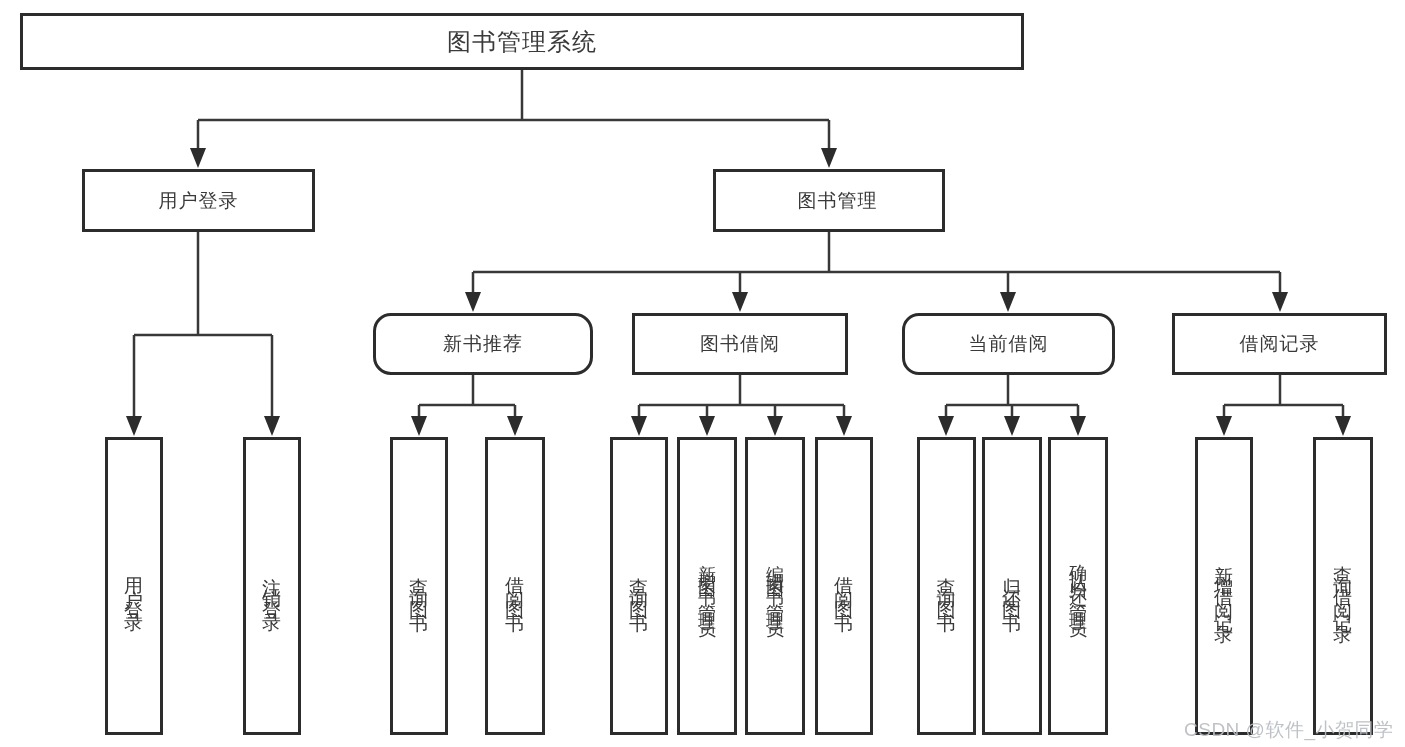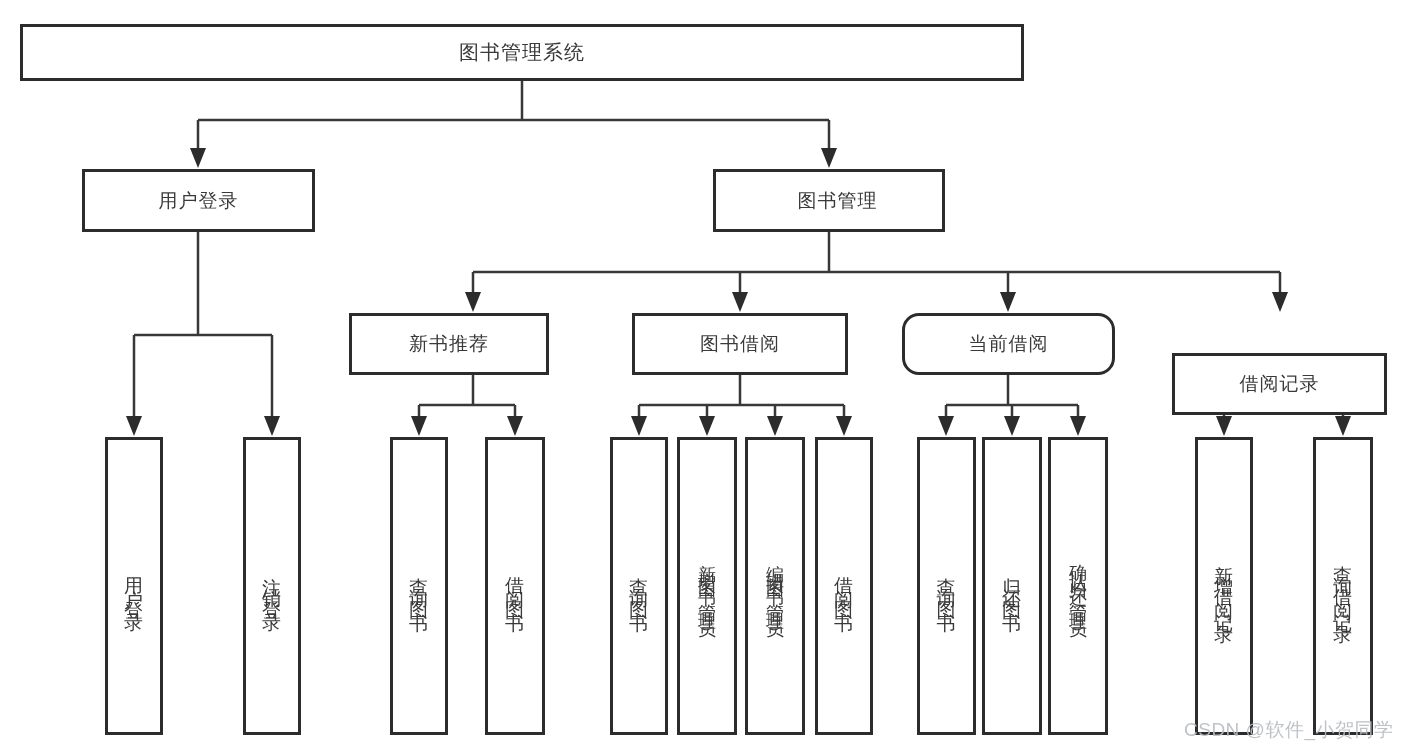--- a/index.html
+++ b/index.html
@@ -17,21 +17,21 @@
     box-sizing:border-box;
     background:#ffffff;
     border:3px solid #2c2c2c;
     display:flex;align-items:center;justify-content:center;
     font-size:19px;
     letter-spacing:1px;
     color:#3a3a3a;
     text-align:center;
     z-index:2;
   }
-  .root{font-size:20px;margin-top:11px;}
+  .root{font-size:24px;}
   .leaf{
     top:437px;height:298px;
     writing-mode:vertical-rl;
     text-orientation:mixed;
     letter-spacing:12px;
     font-size:19px;
     line-height:1;
   }
   .leaf.long{letter-spacing:8px;font-size:18px;}
   #watermark{
@@ -88,24 +88,24 @@
       <polygon points="1216,416 1232,416 1224,436"></polygon>
       <polygon points="1335,416 1351,416 1343,436"></polygon>
     </g>
   </svg>
 
   <div class="node root" style="left:20px;top:13px;width:1004px;height:57px;">图书管理系统</div>
 
   <div class="node" style="left:82px;top:169px;width:233px;height:63px;">用户登录</div>
   <div class="node" style="left:713px;top:169px;width:232px;height:63px;padding-left:17px;">图书管理</div>
 
-  <div class="node" style="left:349px;top:313px;width:200px;height:62px;">新书推荐</div>
+  <div class="node" style="left:373px;top:313px;width:220px;height:62px;border-radius:18px;">新书推荐</div>
   <div class="node" style="left:632px;top:313px;width:216px;height:62px;">图书借阅</div>
   <div class="node" style="left:902px;top:313px;width:213px;height:62px;border-radius:17px;">当前借阅</div>
-  <div class="node" style="left:1172px;top:313px;width:215px;height:62px;margin-top:40px;">借阅记录</div>
+  <div class="node" style="left:1172px;top:313px;width:215px;height:62px;">借阅记录</div>
 
   <div class="node leaf" style="left:105px;width:58px;">用户登录</div>
   <div class="node leaf" style="left:243px;width:58px;">注销登录</div>
 
   <div class="node leaf" style="left:390px;width:58px;">查询图书</div>
   <div class="node leaf" style="left:485px;width:60px;">借阅图书</div>
 
   <div class="node leaf" style="left:610px;width:58px;">查询图书</div>
   <div class="node leaf long" style="left:677px;width:60px;">新增图书（管理员）</div>
   <div class="node leaf long" style="left:745px;width:60px;">编辑图书（管理员）</div>

